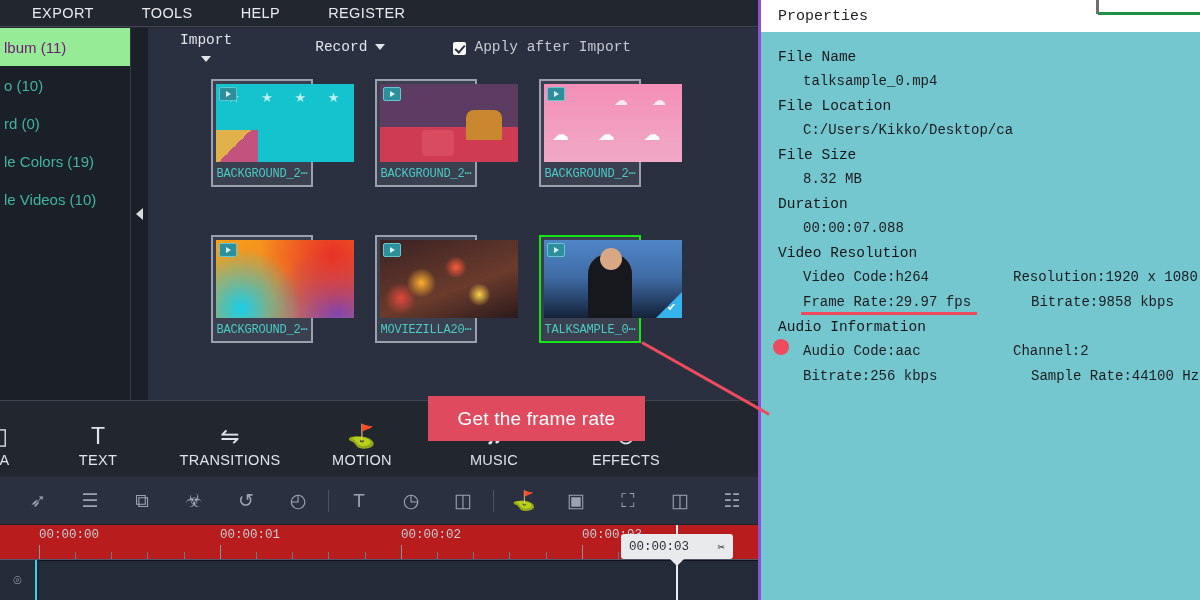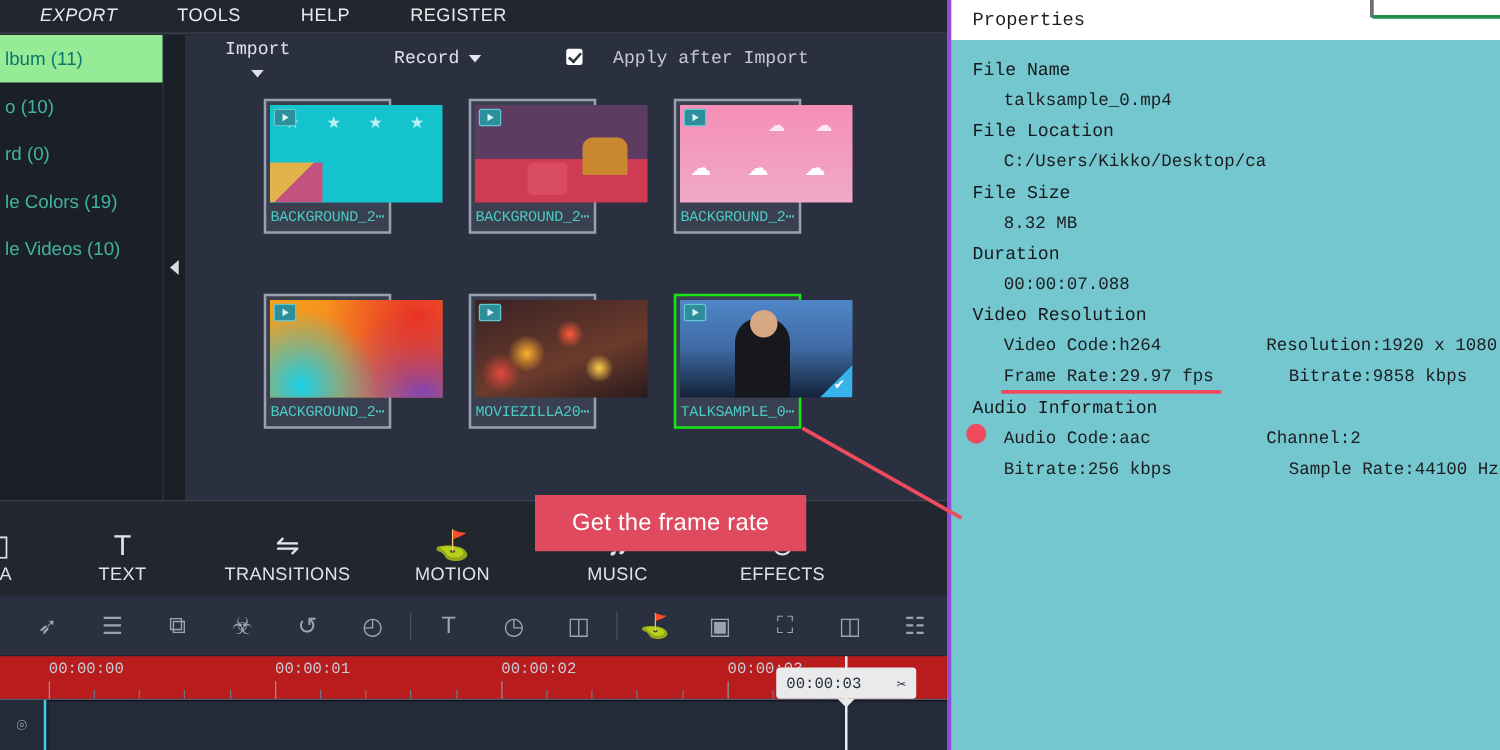--- a/index.html
+++ b/index.html
@@ -15,37 +15,37 @@
   .menubar {
     position: absolute; left: 0; top: 0; width: 1200px; height: 27px;
     background: #22262f;
     border-bottom: 1px solid #3d4450;
     display: flex; align-items: center;
   }
   .menu-item {
     color: #e8eaee; font-size: 14.5px; letter-spacing: .4px;
     padding: 0 10px; height: 27px; line-height: 27px; white-space: nowrap;
   }
-  .menu-item.m-export { margin-left: 22px; font-style: italic; }
+  .menu-item.m-export { margin-left: 22px; }
   .menu-item.m-tools  { margin-left: 28px; }
   .menu-item.m-help   { margin-left: 28px; }
   .menu-item.m-reg    { margin-left: 28px; }
 
   
   .sidebar {
     position: absolute; left: 0; top: 28px; width: 131px; height: 372px;
     background: #1b1f28;
     border-right: 1px solid #32384a;
   }
   .side-item {
     height: 38px; display: flex; align-items: center;
     padding-left: 4px;
     color: #3fb5a0; font-size: 15px; white-space: nowrap;
   }
-  .side-item.active { background: #96eb96; color: #0f766e; }
+  .side-item.active { background: #96eb96; color: #701a75; }
 
   .collapse-handle {
     position: absolute; left: 131px; top: 28px; width: 17px; height: 372px;
     background: #1b1f28;
     display: flex; align-items: center; justify-content: center;
   }
   .collapse-handle .tri {
     width: 0; height: 0;
     border-top: 6px solid transparent;
     border-bottom: 6px solid transparent;
@@ -63,21 +63,21 @@
   }
   .bb-btn { display: flex; align-items: center; gap: 8px; cursor: default; }
   .bb-import { margin-left: 32px; flex-direction: column; }
   .bb-record { margin-left: 83px; }
   .chev {
     width: 0; height: 0;
     border-left: 5px solid transparent;
     border-right: 5px solid transparent;
     border-top: 6px solid #dfe3ea;
   }
-  .bb-check { margin-left: 68px; display: flex; align-items: flex-start; gap: 24px; }
+  .bb-check { margin-left: 68px; display: flex; align-items: flex-end; gap: 8px; }
   .cbox {
     width: 13px; height: 13px; background: #ffffff; border-radius: 2px;
     position: relative;
   }
   .cbox::after {
     content: ""; position: absolute; left: 4px; top: 1px;
     width: 4px; height: 8px; border: solid #2b3040;
     border-width: 0 2px 2px 0; transform: rotate(42deg);
   }
   .bb-check .lbl { color: #c3c8d2; }

